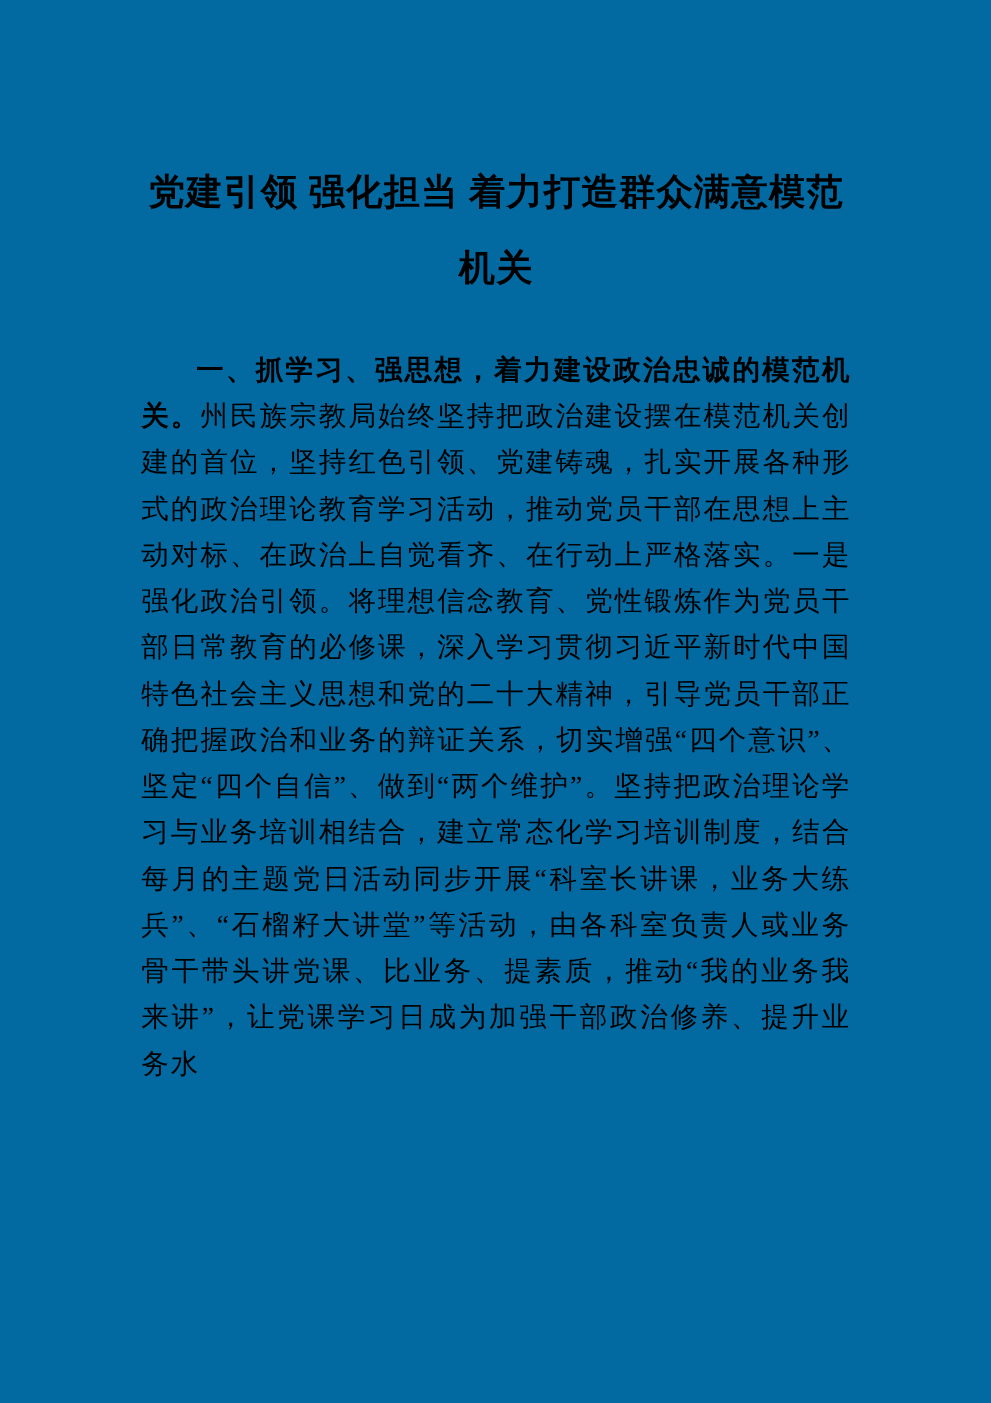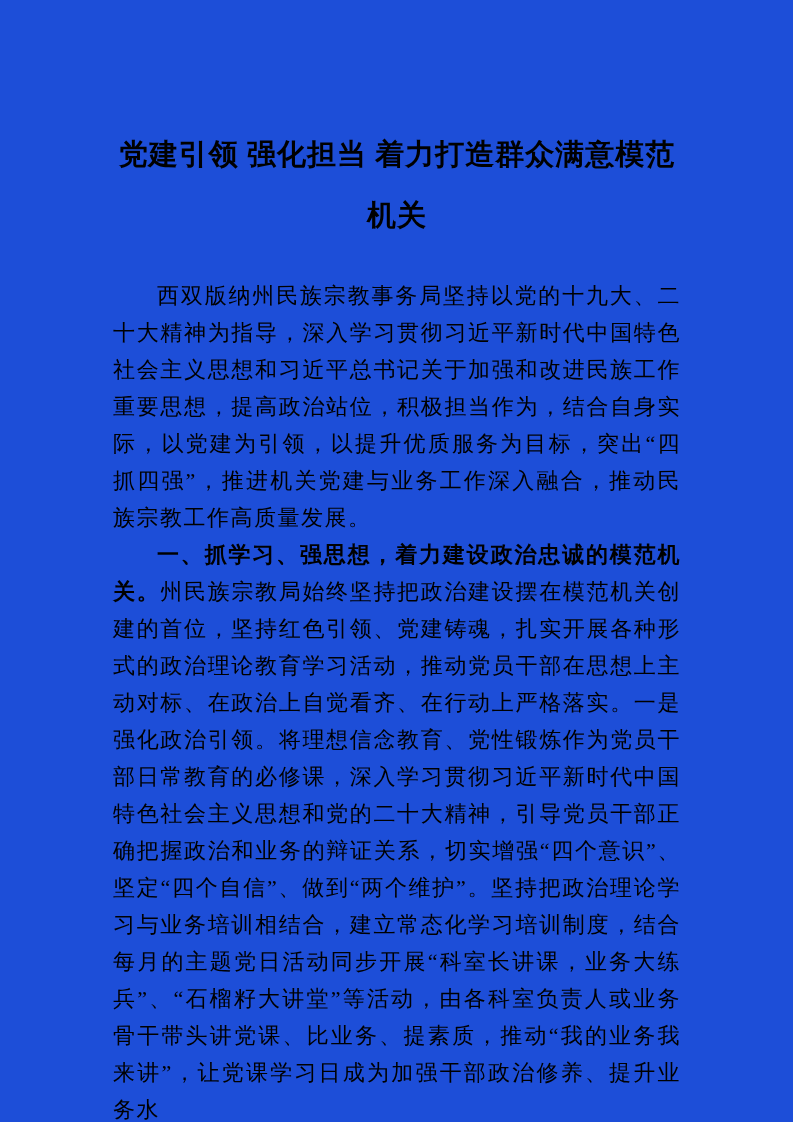--- a/index.html
+++ b/index.html
@@ -4,21 +4,21 @@
 <style>
   html, body {
     margin: 0;
     padding: 0;
     background: #ffffff;
   }
   .page {
     position: relative;
     width: 793px;
     height: 1122px;
-    background: #1d4ed8;
+    background: #0369a1;
     overflow: hidden;
     color: #000000;
     font-family: "Liberation Serif", "DejaVu Serif", serif;
   }
   .content {
     position: absolute;
     left: 113px;
     top: 124px;
     width: 568px;
   }
@@ -50,17 +50,16 @@
     font-weight: 700;
   }
 </style>
 </head>
 <body>
 
 <div class="page">
   <div class="content">
     <h1 class="doc-title">党建引领 强化担当 着力打造群众满意模范机关</h1>
     <div id="paragraphs">
-        <p class="body-paragraph"><span class="run-body">西双版纳州民族宗教事务局坚持以党的十九大、二十大精神为指导，深入学习贯彻习近平新时代中国特色社会主义思想和习近平总书记关于加强和改进民族工作重要思想，提高政治站位，积极担当作为，结合自身实际，以党建为引领，以提升优质服务为目标，突出“四抓四强”，推进机关党建与业务工作深入融合，推动民族宗教工作高质量发展。</span></p>
         <p class="body-paragraph"><span class="run-heading">一、抓学习、强思想，着力建设政治忠诚的模范机关。</span><span class="run-body">州民族宗教局始终坚持把政治建设摆在模范机关创建的首位，坚持红色引领、党建铸魂，扎实开展各种形式的政治理论教育学习活动，推动党员干部在思想上主动对标、在政治上自觉看齐、在行动上严格落实。一是强化政治引领。将理想信念教育、党性锻炼作为党员干部日常教育的必修课，深入学习贯彻习近平新时代中国特色社会主义思想和党的二十大精神，引导党员干部正确把握政治和业务的辩证关系，切实增强“四个意识”、坚定“四个自信”、做到“两个维护”。坚持把政治理论学习与业务培训相结合，建立常态化学习培训制度，结合每月的主题党日活动同步开展“科室长讲课，业务大练兵”、“石榴籽大讲堂”等活动，由各科室负责人或业务骨干带头讲党课、比业务、提素质，推动“我的业务我来讲”，让党课学习日成为加强干部政治修养、提升业务水</span></p>
       </div>
   </div>
 </div>
 
 </body></html>

